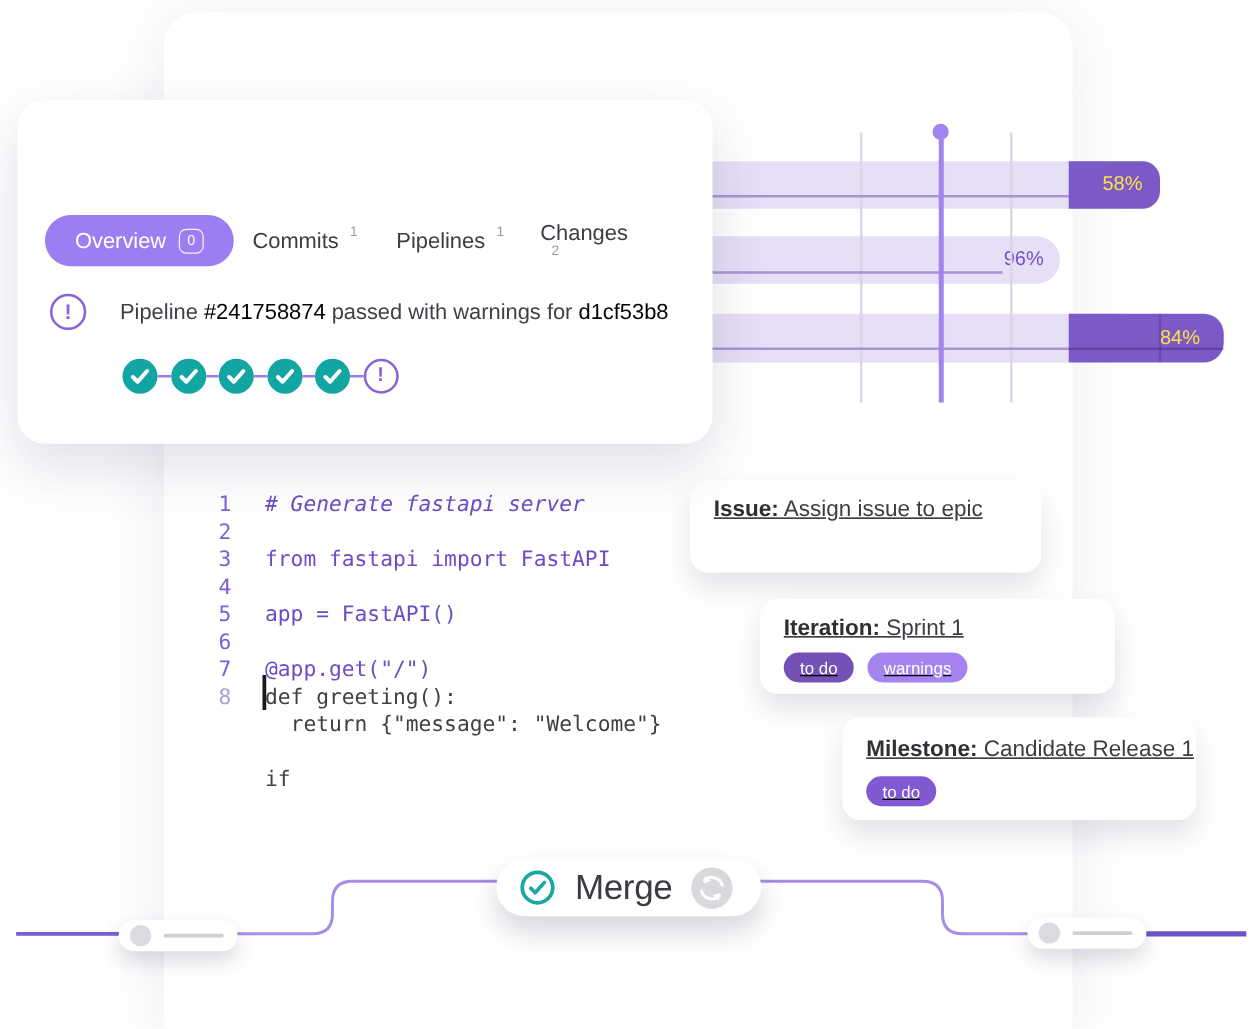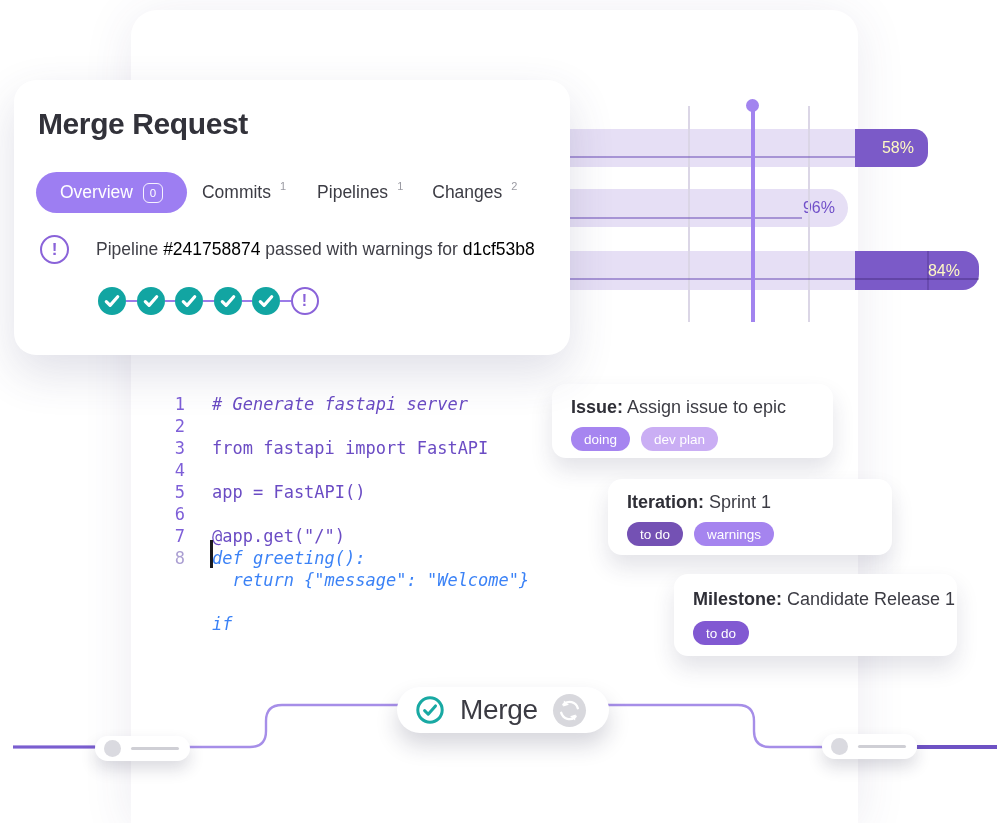--- a/index.html
+++ b/index.html
@@ -12,41 +12,41 @@
           background:#fff;border-radius:26px 26px 0 0;
           box-shadow:0 6px 50px rgba(70,60,120,.10);z-index:1;}
 
   
   .gantt{position:absolute;inset:0;z-index:2;}
   .grid{position:absolute;width:1.5px;background:#dbd6e6;}
   .bar{position:absolute;height:38px;background:#e6dff5;}
   .bar-line{position:absolute;height:1.5px;background:rgba(104,74,182,.5);}
   .bar-dark{position:absolute;background:#7b5ac8;}
   .pct{position:absolute;top:50%;transform:translateY(-50%);font-size:16px;}
-  .pct-dark{color:#fef9c3;}
+  .pct-dark{color:#fde047;}
   .pct-light{color:#7150c9;}
   .vline{position:absolute;left:751px;top:104px;width:3.5px;height:218px;background:#a284ef;}
   .vdot{position:absolute;left:746px;top:99px;width:13px;height:13px;border-radius:50%;background:#a284ef;}
 
   
   .mr-card{position:absolute;left:14px;top:80px;width:556px;height:275px;background:#fff;
            border-radius:22px;box-shadow:0 18px 45px rgba(60,60,110,.16);z-index:5;}
   .mr-title{position:absolute;left:24px;top:27px;font-size:30px;font-weight:700;
             color:#32323a;letter-spacing:-.4px;}
   .tabs{position:absolute;left:22px;top:92px;display:flex;align-items:center;}
   .tab-active{height:41px;padding:0 24px;border-radius:21px;background:#9d7ef2;
               color:#fff;font-size:17.5px;display:flex;align-items:center;gap:10px;border:none;cursor:pointer;}
   .tab-badge{width:20px;height:20px;border:1.5px solid rgba(255,255,255,.9);border-radius:6px;
              font-size:11.5px;display:flex;align-items:center;justify-content:center;}
   .tab{font-size:17.5px;color:#3c3c44;background:none;border:none;cursor:pointer;padding:0;
        display:flex;align-items:flex-start;}
   .tab .cnt{font-size:11px;color:#9a9aa2;margin-left:9px;position:relative;top:-2px;}
   .tab-commits{margin-left:15px;}
   .tab-pipelines{margin-left:31px;}
-  .tab-changes{margin-left:29px;}
+  .tab-changes{margin-left:29px;flex-direction:column;}
   .mr-status{position:absolute;left:26px;top:155px;display:flex;align-items:center;gap:27px;}
   .warn-circle{width:29px;height:29px;border-radius:50%;border:2.2px solid #8a63d9;
                color:#8a63d9;font-weight:700;font-size:17px;display:flex;align-items:center;
                justify-content:center;flex:none;}
   .mr-status-text{font-size:17.5px;color:#3f3f47;}
   .lnk{color:#000000;}
   .stages{position:absolute;left:84px;top:207px;display:flex;align-items:center;}
   .stage-ok{width:28px;height:28px;border-radius:50%;background:#12a5a2;display:flex;
             align-items:center;justify-content:center;flex:none;}
   .stage-warn{width:28px;height:28px;border-radius:50%;background:#fff;border:2.2px solid #8a63d9;
@@ -54,27 +54,27 @@
               justify-content:center;flex:none;}
   .stage-link{width:10.5px;height:2px;background:#9b7ce8;flex:none;}
 
   
   .code{position:absolute;left:150px;top:393px;z-index:2;}
   .code-row{display:flex;height:22px;font-family:"DejaVu Sans Mono",monospace;
             font-size:17px;line-height:22px;}
   .ln{width:35px;text-align:right;color:#7e5fd8;flex:none;}
   .ct{margin-left:27px;color:#6b4cc4;white-space:pre;}
   .row-comment .ct{font-style:italic;}
-  .ghost .ct{color:#3b82f6;font-style:italic;}
+  .ghost .ct{color:#404040;}
   .ghost .ln{color:#ab9fd2;}
   .cursor{position:absolute;left:210px;top:540px;width:2.5px;height:28px;background:#1b1b1f;z-index:3;}
 
   
   .mini-card{position:absolute;background:#fff;border-radius:14px;
-             box-shadow:0 12px 22px rgba(40,40,80,.13);z-index:4;padding:13px 19px;}
+             box-shadow:0 12px 22px rgba(40,40,80,.13);z-index:4;padding:13px 19px;text-decoration:underline;}
   .mini-title{font-size:18px;color:#3c3c44;line-height:21px;white-space:nowrap;}
   .mini-title b{color:#2f2f37;}
   .chips{display:flex;gap:11px;margin-top:9px;}
   .chip{height:24px;border-radius:12px;padding:0 13px;font-size:13.5px;color:#fff;
         display:flex;align-items:center;border:none;cursor:pointer;white-space:nowrap;}
 
   
   .flow-svg{position:absolute;inset:0;z-index:3;pointer-events:none;}
   .handle{position:absolute;width:95px;height:25px;border-radius:13px;background:#fff;
           box-shadow:0 8px 16px rgba(30,30,60,.16);z-index:6;display:flex;align-items:center;
@@ -122,21 +122,20 @@
     <div class="vdot"></div>
   </div>
 
   <svg class="flow-svg" width="1004" height="823" viewBox="0 0 1004 823">
     <path d="M13 747 H250 q16 0 16 -16 v-10 q0 -16 16 -16 H738 q16 0 16 16 v10 q0 16 16 16 H997" fill="none" stroke="#a68ee8" stroke-width="2.4"></path>
     <path d="M13 747 H95" fill="none" stroke="#7a5ecf" stroke-width="3"></path>
     <path d="M917 747 H997" fill="none" stroke="#6e52c4" stroke-width="4.2"></path>
   </svg>
 
   <div class="mr-card">
-    <div class="mr-title">Merge Request</div>
 
     <div class="tabs">
       <button class="tab-active">
         <span>Overview</span>
         <span class="tab-badge">0</span>
       </button>
       <button class="tab tab-commits">
         <span>Commits</span>
         <span class="cnt">1</span>
       </button>
@@ -235,24 +234,20 @@
       </div>
     <div class="code-row ghost">
         <span class="ln"></span>
         <span class="ct">if</span>
       </div>
   </div>
   <div class="cursor"></div>
 
   <div class="mini-card" style="left:552px;top:384px;width:281px;height:74px;">
     <div class="mini-title"><b>Issue:</b><span> Assign issue to epic</span></div>
-    <div class="chips">
-      <button class="chip" style="background:#a685f0;">doing</button>
-      <button class="chip" style="background:#caaef4;">dev plan</button>
-    </div>
   </div>
 
   <div class="mini-card" style="left:608px;top:479px;width:284px;height:76px;">
     <div class="mini-title"><b>Iteration:</b><span> Sprint 1</span></div>
     <div class="chips">
       <button class="chip" style="background:#7451b4;">to do</button>
       <button class="chip" style="background:#a584ef;">warnings</button>
     </div>
   </div>
 

